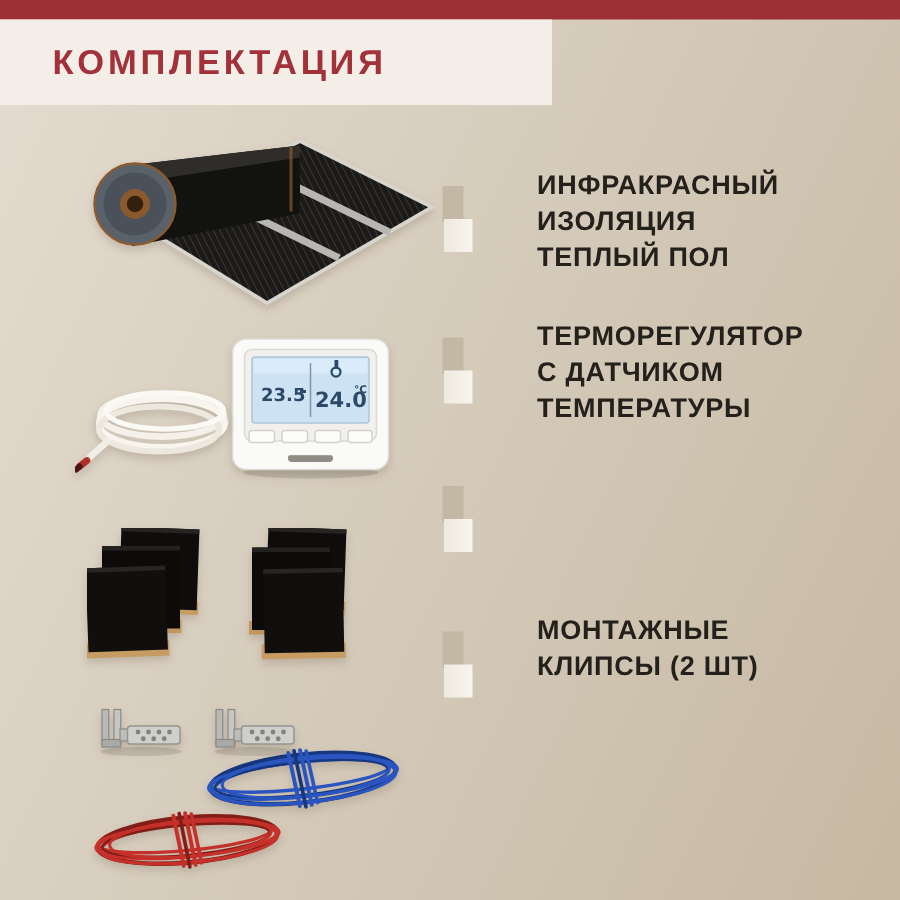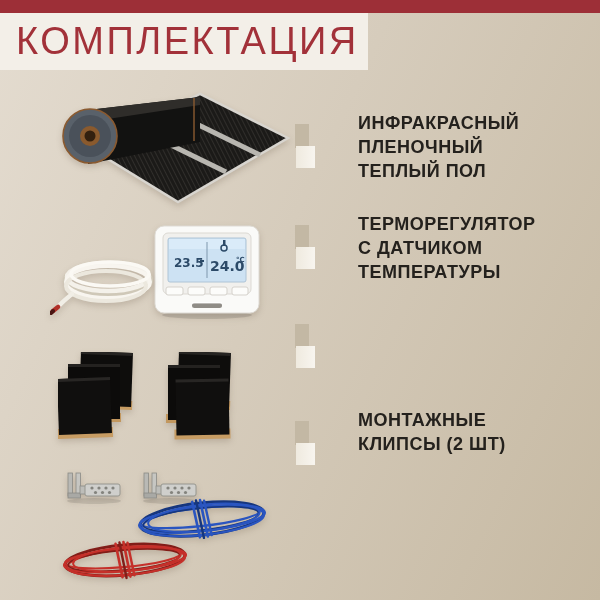--- a/index.html
+++ b/index.html
@@ -8,21 +8,21 @@
     font-family:"Liberation Sans",sans-serif;
     background:linear-gradient(115deg,
       var(--bg-top,#e4dcd0) 0%,
       var(--bg-mid,#d6ccbc) 45%,
       var(--bg-bottom,#c6b9a2) 100%);
   }
   .top-bar{position:absolute;left:0;top:0;width:600px;height:13px;
     background:var(--top-bar,#9d2f37);}
   .header-band{position:absolute;left:0;top:13px;width:368px;height:57px;
     background:var(--header-band,#f3efe8);display:flex;align-items:center;}
-  .title{margin-left:16px;font-size:38px;font-weight:normal;letter-spacing:2.5px;
+  .title{margin-left:35px;font-size:23px;font-weight:bold;letter-spacing:2.5px;
     color:var(--title-color,#a23139);white-space:nowrap;}
   .item{position:absolute;left:295px;width:290px;display:flex;align-items:flex-start;}
   .marker{position:relative;width:22px;height:58px;flex:0 0 22px;margin-top:3px;}
   .m-dark{position:absolute;left:0;top:10px;width:14px;height:24px;
     background:var(--marker-dark,#c3b8a4);}
   .m-light{position:absolute;left:1px;top:32px;width:19px;height:22px;
     background:linear-gradient(90deg,var(--marker-light,#efeadf),#f8f5ef);}
   .item-label{margin-left:41px;width:218px;font-size:18px;font-weight:bold;
     line-height:24px;letter-spacing:.5px;color:var(--text-color,#24211d);
     white-space:pre-line;}
@@ -205,21 +205,21 @@
       <line x1="73" y1="9" x2="77" y2="42" class="wire-red" stroke-width="2.4"></line>
     </g>
   </svg>
 
   <div class="item" style="top:111px">
     <div class="marker">
         <span class="m-dark"></span>
         <span class="m-light"></span>
       </div>
     <div class="item-label">ИНФРАКРАСНЫЙ
-ПЛЕНОЧНЫЙ
+ИЗОЛЯЦИЯ
 ТЕПЛЫЙ ПОЛ</div>
   </div>
 
   <div class="item" style="top:212px">
     <div class="marker">
         <span class="m-dark"></span>
         <span class="m-light"></span>
       </div>
     <div class="item-label">ТЕРМОРЕГУЛЯТОР
 С ДАТЧИКОМ

